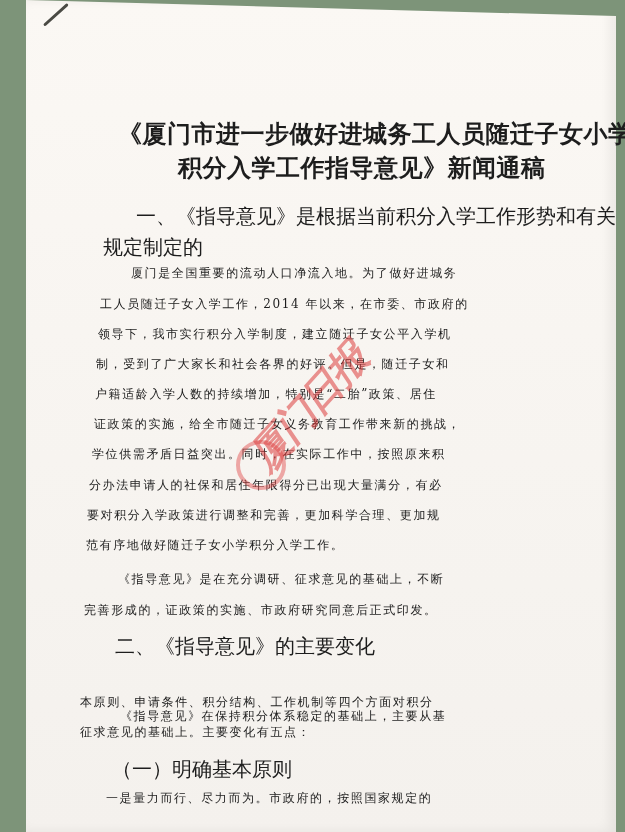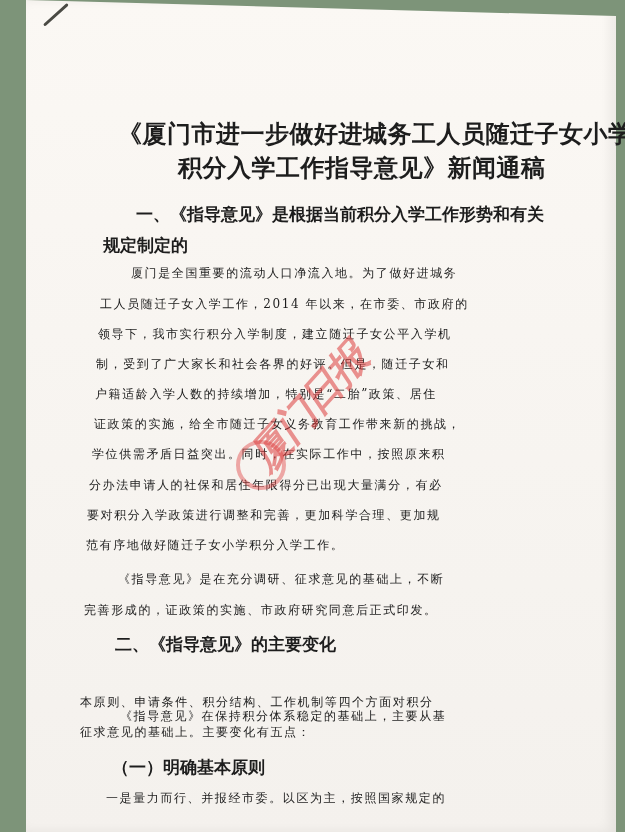--- a/index.html
+++ b/index.html
@@ -16,21 +16,21 @@
       clip-path: polygon(0 0, 100% 16px, 100% 100%, 0 100%);
       box-shadow: inset -6px 0 12px rgba(0,0,0,0.06);
     }
     .staple {
       position: absolute; left: 44px; top: 24px; width: 32px; height: 3px;
       background: #4a4a44; border-radius: 2px;
       transform: rotate(-42deg); transform-origin: left center;
     }
     .text { position: absolute; color: #1d1d1d; white-space: nowrap; }
     .title { font-size: 24px; font-weight: bold; letter-spacing: 0.5px; }
-    .h { font-size: 17px; font-weight: bold; }
+    .h { font-size: 20px; font-weight: normal; }
     .p { font-size: 12px; letter-spacing: 1.6px; }
     .watermark {
       position: absolute; left: 232px; top: 380px;
       transform: rotate(-48deg);
       color: rgba(220, 60, 60, 0.55);
       font-size: 40px; font-style: italic; font-weight: bold;
       letter-spacing: -2px;
       font-family: "DejaVu Sans", sans-serif;
     }
     .wm-circle {
@@ -66,16 +66,16 @@
 <div class="text p" style="left:84px; top:602px;">完善形成的，证政策的实施、市政府研究同意后正式印发。</div>
 
 <div class="text h" style="left:115px; top:633px;">二、《指导意见》的主要变化</div>
 
 <div class="text p" style="left:120px; top:664px;margin-top:44px;">《指导意见》在保持积分体系稳定的基础上，主要从基</div>
 <div class="text p" style="left:80px; top:694px;">本原则、申请条件、积分结构、工作机制等四个方面对积分</div>
 <div class="text p" style="left:80px; top:724px;">征求意见的基础上。主要变化有五点：</div>
 
 <div class="text h" style="left:112px; top:756px;">（一）明确基本原则</div>
 
-<div class="text p" style="left:106px; top:790px;">一是量力而行、并报经市委。以区为主，按照国家规定的</div>
+<div class="text p" style="left:106px; top:790px;">一是量力而行、尽力而为。市政府的，按照国家规定的</div>
 
 <div class="wm-circle"></div>
 <div class="watermark">厦门日报</div>
 
 </body></html>

